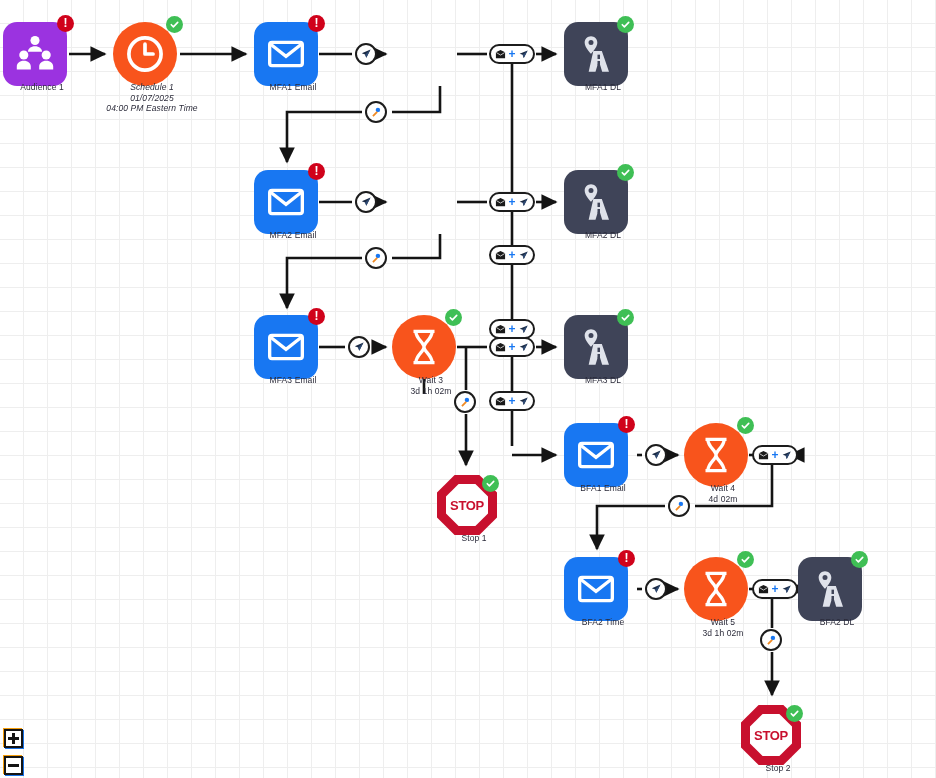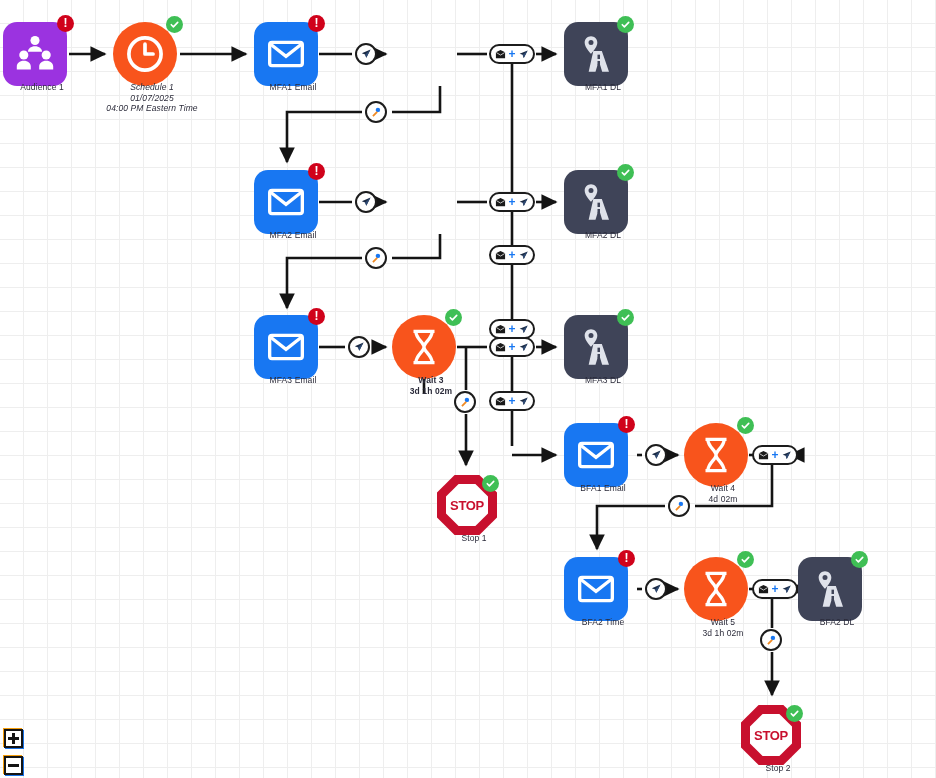--- a/index.html
+++ b/index.html
@@ -292,21 +292,21 @@
       </svg>
       <div class="badge err">
           <span class="g">!</span>
         </div>
     </div>
     <div class="caption">
       <span>MFA3 Email</span>
     </div>
   </div>
 
-  <div class="node" style="left:392px;top:315px;font-weight:bold;">
+  <div class="node" style="left:392px;top:315px;">
     <div class="shape round" style="background:#F8541C;">
       <svg width="36" height="40" viewBox="0 0 24 26" fill="none" stroke="#fff" stroke-width="2.2" stroke-linejoin="round">
         <path d="M5 2.6h14M5 23.4h14M6.6 2.6c0 5 5.4 7.3 5.4 10.4s-5.4 5.4-5.4 10.4M17.4 2.6c0 5-5.4 7.3-5.4 10.4s5.4 5.4 5.4 10.4"></path>
       </svg>
       <div class="badge ok">
         <svg viewBox="0 0 24 24" fill="none" stroke="#fff" stroke-width="3.6" stroke-linecap="round" stroke-linejoin="round">
             <path d="M5 12.5l4.6 4.6L19 7.5"></path>
           </svg>
       </div>
     </div>

